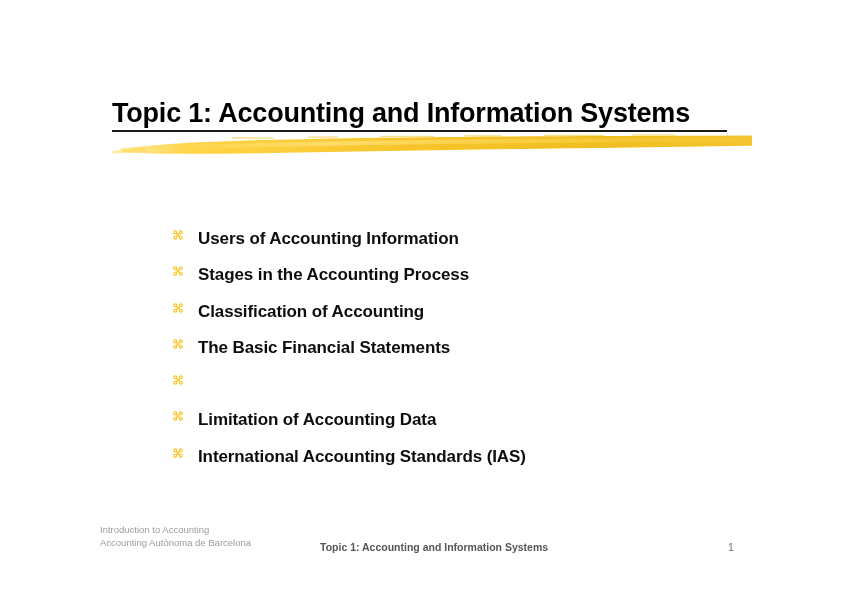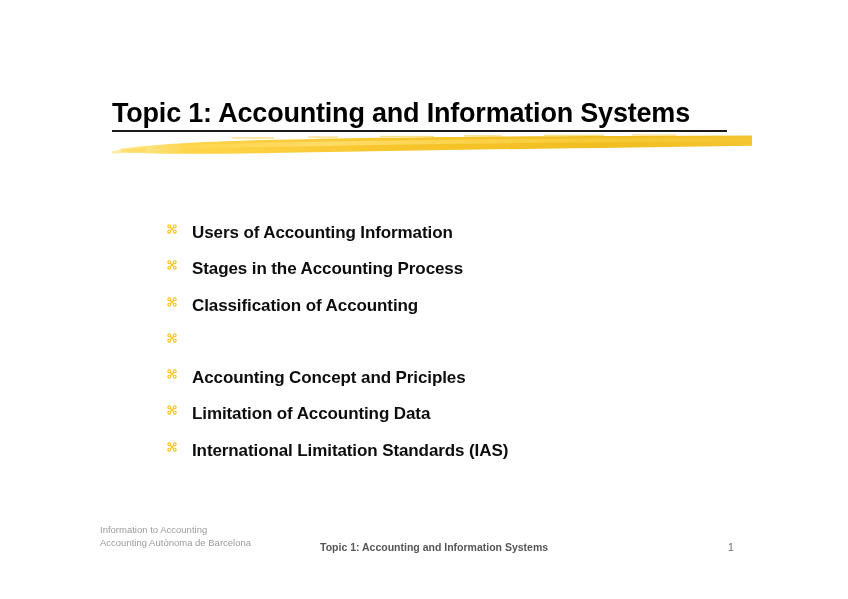--- a/index.html
+++ b/index.html
@@ -60,21 +60,21 @@
     height: 28px;
     pointer-events: none;
   }
 
   
   .bullet-list {
     position: absolute;
     left: 166px;
     top: 222px;
     width: 620px;
-    margin: 0;
+    margin: 6px;
     padding: 0;
     list-style: none;
   }
 
   .bullet-row {
     display: flex;
     align-items: flex-start;
     height: 36.3px;
   }
 
@@ -237,47 +237,47 @@
                    M3.2 2.4a.8.8 0 1 0 0 1.6h.8v-.8a.8.8 0 0 0-.8-.8z
                    M8.8 2.4a.8.8 0 0 0-.8.8v.8h.8a.8.8 0 1 0 0-1.6z
                    M3.2 7.8a.8.8 0 1 0 .8.8v-.8h-.8z
                    M8.8 7.8h-.8v.8a.8.8 0 1 0 .8-.8z" fill="#FFC425"></path>
           <rect x="5.1" y="5.1" width="1.9" height="1.9" fill="#FFC425"></rect>
         </svg>
       </span>
       <span class="bullet-text">Classification of Accounting</span>
     </li>
 
-
-    <li class="bullet-row">
-      <span class="bullet-marker">
-        <svg width="14" height="14" viewBox="0 0 14 14" aria-hidden="true">
-          <path d="M3.2 1.2a2 2 0 0 1 2 2v1.6h1.6V3.2a2 2 0 1 1 2 2H7.2v1.6h1.6a2 2 0 1 1-2 2V7.2H5.2v1.6a2 2 0 1 1-2-2h1.6V5.2H3.2a2 2 0 0 1 0-4z
-                   M3.2 2.4a.8.8 0 1 0 0 1.6h.8v-.8a.8.8 0 0 0-.8-.8z
-                   M8.8 2.4a.8.8 0 0 0-.8.8v.8h.8a.8.8 0 1 0 0-1.6z
-                   M3.2 7.8a.8.8 0 1 0 .8.8v-.8h-.8z
-                   M8.8 7.8h-.8v.8a.8.8 0 1 0 .8-.8z" fill="#FFC425"></path>
-          <rect x="5.1" y="5.1" width="1.9" height="1.9" fill="#FFC425"></rect>
-        </svg>
-      </span>
-    </li>
-
-    <li class="bullet-row">
-      <span class="bullet-marker">
-        <svg width="14" height="14" viewBox="0 0 14 14" aria-hidden="true">
-          <path d="M3.2 1.2a2 2 0 0 1 2 2v1.6h1.6V3.2a2 2 0 1 1 2 2H7.2v1.6h1.6a2 2 0 1 1-2 2V7.2H5.2v1.6a2 2 0 1 1-2-2h1.6V5.2H3.2a2 2 0 0 1 0-4z
-                   M3.2 2.4a.8.8 0 1 0 0 1.6h.8v-.8a.8.8 0 0 0-.8-.8z
-                   M8.8 2.4a.8.8 0 0 0-.8.8v.8h.8a.8.8 0 1 0 0-1.6z
-                   M3.2 7.8a.8.8 0 1 0 .8.8v-.8h-.8z
-                   M8.8 7.8h-.8v.8a.8.8 0 1 0 .8-.8z" fill="#FFC425"></path>
-          <rect x="5.1" y="5.1" width="1.9" height="1.9" fill="#FFC425"></rect>
-        </svg>
-      </span>
-      <span class="bullet-text">Accounting Concept and Priciples</span>
-    </li>
+    <li class="bullet-row">
+      <span class="bullet-marker">
+        <svg width="14" height="14" viewBox="0 0 14 14" aria-hidden="true">
+          <path d="M3.2 1.2a2 2 0 0 1 2 2v1.6h1.6V3.2a2 2 0 1 1 2 2H7.2v1.6h1.6a2 2 0 1 1-2 2V7.2H5.2v1.6a2 2 0 1 1-2-2h1.6V5.2H3.2a2 2 0 0 1 0-4z
+                   M3.2 2.4a.8.8 0 1 0 0 1.6h.8v-.8a.8.8 0 0 0-.8-.8z
+                   M8.8 2.4a.8.8 0 0 0-.8.8v.8h.8a.8.8 0 1 0 0-1.6z
+                   M3.2 7.8a.8.8 0 1 0 .8.8v-.8h-.8z
+                   M8.8 7.8h-.8v.8a.8.8 0 1 0 .8-.8z" fill="#FFC425"></path>
+          <rect x="5.1" y="5.1" width="1.9" height="1.9" fill="#FFC425"></rect>
+        </svg>
+      </span>
+      <span class="bullet-text">The Basic Financial Statements</span>
+    </li>
+
+    <li class="bullet-row">
+      <span class="bullet-marker">
+        <svg width="14" height="14" viewBox="0 0 14 14" aria-hidden="true">
+          <path d="M3.2 1.2a2 2 0 0 1 2 2v1.6h1.6V3.2a2 2 0 1 1 2 2H7.2v1.6h1.6a2 2 0 1 1-2 2V7.2H5.2v1.6a2 2 0 1 1-2-2h1.6V5.2H3.2a2 2 0 0 1 0-4z
+                   M3.2 2.4a.8.8 0 1 0 0 1.6h.8v-.8a.8.8 0 0 0-.8-.8z
+                   M8.8 2.4a.8.8 0 0 0-.8.8v.8h.8a.8.8 0 1 0 0-1.6z
+                   M3.2 7.8a.8.8 0 1 0 .8.8v-.8h-.8z
+                   M8.8 7.8h-.8v.8a.8.8 0 1 0 .8-.8z" fill="#FFC425"></path>
+          <rect x="5.1" y="5.1" width="1.9" height="1.9" fill="#FFC425"></rect>
+        </svg>
+      </span>
+    </li>
+
 
     <li class="bullet-row">
       <span class="bullet-marker">
         <svg width="14" height="14" viewBox="0 0 14 14" aria-hidden="true">
           <path d="M3.2 1.2a2 2 0 0 1 2 2v1.6h1.6V3.2a2 2 0 1 1 2 2H7.2v1.6h1.6a2 2 0 1 1-2 2V7.2H5.2v1.6a2 2 0 1 1-2-2h1.6V5.2H3.2a2 2 0 0 1 0-4z
                    M3.2 2.4a.8.8 0 1 0 0 1.6h.8v-.8a.8.8 0 0 0-.8-.8z
                    M8.8 2.4a.8.8 0 0 0-.8.8v.8h.8a.8.8 0 1 0 0-1.6z
                    M3.2 7.8a.8.8 0 1 0 .8.8v-.8h-.8z
                    M8.8 7.8h-.8v.8a.8.8 0 1 0 .8-.8z" fill="#FFC425"></path>
           <rect x="5.1" y="5.1" width="1.9" height="1.9" fill="#FFC425"></rect>
@@ -290,27 +290,27 @@
       <span class="bullet-marker">
         <svg width="14" height="14" viewBox="0 0 14 14" aria-hidden="true">
           <path d="M3.2 1.2a2 2 0 0 1 2 2v1.6h1.6V3.2a2 2 0 1 1 2 2H7.2v1.6h1.6a2 2 0 1 1-2 2V7.2H5.2v1.6a2 2 0 1 1-2-2h1.6V5.2H3.2a2 2 0 0 1 0-4z
                    M3.2 2.4a.8.8 0 1 0 0 1.6h.8v-.8a.8.8 0 0 0-.8-.8z
                    M8.8 2.4a.8.8 0 0 0-.8.8v.8h.8a.8.8 0 1 0 0-1.6z
                    M3.2 7.8a.8.8 0 1 0 .8.8v-.8h-.8z
                    M8.8 7.8h-.8v.8a.8.8 0 1 0 .8-.8z" fill="#FFC425"></path>
           <rect x="5.1" y="5.1" width="1.9" height="1.9" fill="#FFC425"></rect>
         </svg>
       </span>
-      <span class="bullet-text">International Limitation Standards (IAS)</span>
+      <span class="bullet-text">International Accounting Standards (IAS)</span>
     </li>
 
   </ul>
 
   <div class="footer">
     <div class="footer-left">
-      <div>Information to Accounting</div>
+      <div>Introduction to Accounting</div>
       <div>Accounting Autònoma de Barcelona</div>
     </div>
     <div class="footer-center">Topic 1: Accounting and Information Systems</div>
     <div class="footer-page">1</div>
   </div>
 
 </div>
 
 </body></html>

